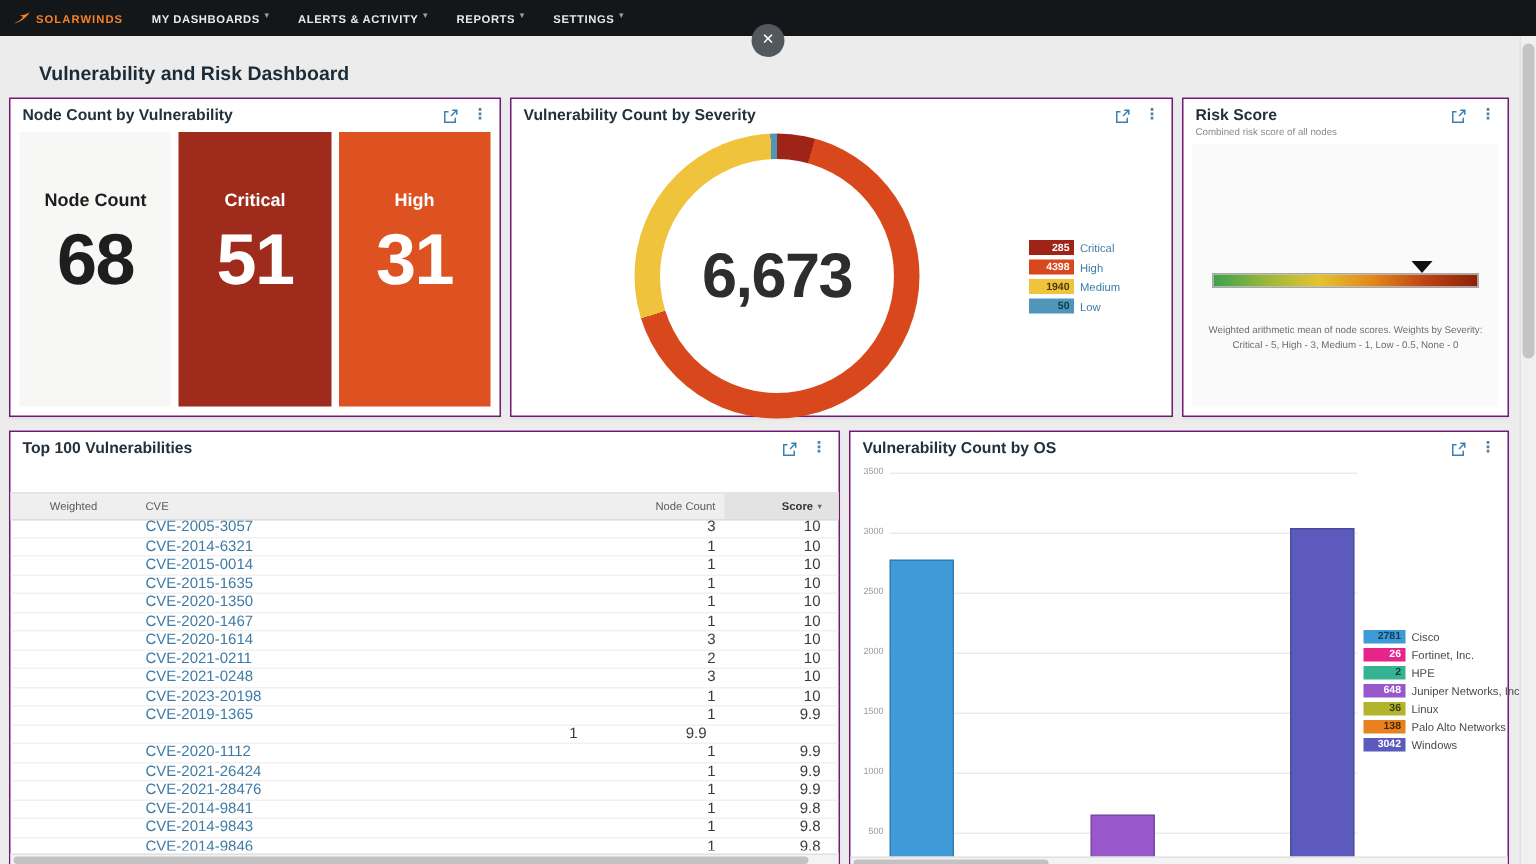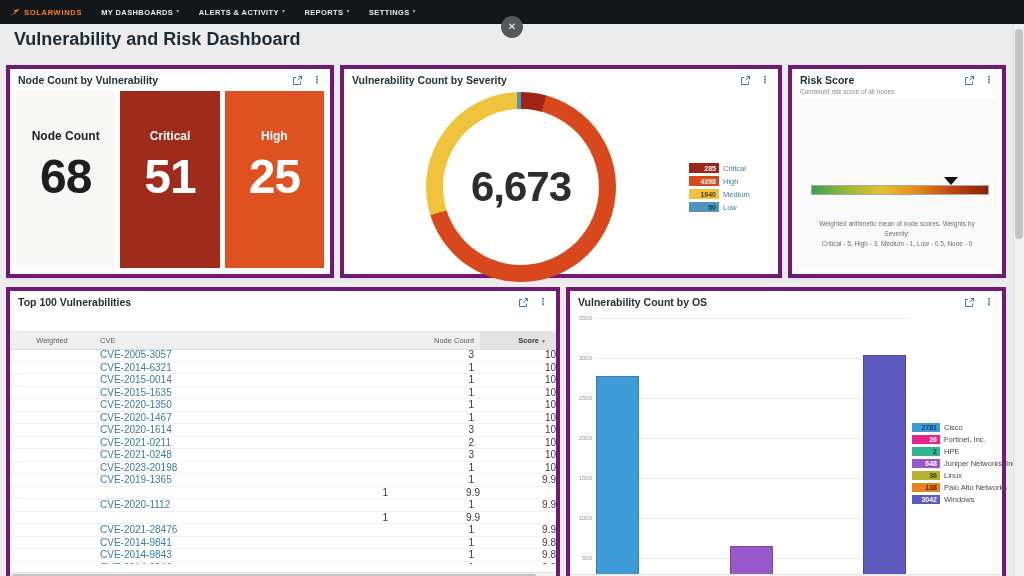--- a/index.html
+++ b/index.html
@@ -9,23 +9,23 @@
   .nav{position:absolute;left:0;top:0;right:0;height:17px;background:#14171a;display:flex;
        align-items:center;padding:12px 9px;gap:19px;z-index:5;box-sizing:border-box}
   .brand{display:flex;align-items:center;gap:4px;color:#f58025;font-size:7.5px;font-weight:bold;
          letter-spacing:.7px;cursor:pointer}
   .nav-item{color:#e9e9e9;font-size:7.5px;font-weight:bold;letter-spacing:.4px;display:flex;
             gap:3px;align-items:flex-start;cursor:pointer}
   .nav-caret{color:#9aa0a6;font-size:6px;line-height:1}
   .close-btn{position:absolute;left:501px;top:16px;width:22px;height:22px;border-radius:50%;
              background:#53585e;color:#fff;border:none;font-size:10px;line-height:22px;text-align:center;
              z-index:6;cursor:pointer;padding:0}
-  .page-title{position:absolute;left:10px;top:25px;margin:4px;font-size:18px;font-weight:bold;color:#1c2b36}
+  .page-title{position:absolute;left:10px;top:25px;margin:16px;font-size:13px;font-weight:bold;color:#1c2b36}
   
-  .widget{position:absolute;background:#fff;border:4px solid #701a75;box-sizing:border-box;
+  .widget{position:absolute;background:#fff;border:1px solid #701a75;box-sizing:border-box;
           box-shadow:0 1px 2px rgba(0,0,0,.06)}
   .w-head{position:absolute;top:0;left:0;right:0;height:22px;display:flex;align-items:center;
           padding:0 8px;box-sizing:border-box}
   .w-title{font-size:10.5px;font-weight:bold;color:#22313c}
   .w-icons{margin-left:auto;display:flex;gap:9px;align-items:center}
   .kebab{color:#4d7fa8;font-size:10px;font-weight:bold;line-height:1;cursor:pointer}
   .export{cursor:pointer;display:block}
   #w1{left:6px;top:65px;width:328px;height:213px}
   .tiles{position:absolute;left:6px;right:6px;top:22px;bottom:6px;display:flex;gap:5px}
   .tile{flex:1;display:flex;flex-direction:column;align-items:center}
@@ -68,21 +68,21 @@
   .th-cve{padding-left:6px;cursor:pointer}
   .th-node{text-align:right;padding-right:6px;cursor:pointer}
   .th-score{background:#e3e3e3;height:100%;display:flex;align-items:center;justify-content:flex-end;
             padding-right:10px;font-weight:bold;color:#333;gap:2px;box-sizing:border-box;cursor:pointer}
   .sort-caret{font-size:5px;color:#666}
   .tbody{position:absolute;left:0;right:0;top:58px;bottom:11px;overflow:hidden}
   .trow{height:11.5px;border-bottom:1px solid #f1f1f1;font-size:10px}
   .dot{width:7px;height:7px;border-radius:50%;background:#8e201b;margin:0 auto}
   .cve{color:#3e7ba4;padding-left:6px;text-decoration:none}
   .numcell{text-align:right;padding-right:6px;color:#3a3a3a}
-  .scorecell{text-align:right;color:#3a3a3a}
+  .scorecell{text-align:right;padding-right:12px;color:#3a3a3a}
   .hscroll{position:absolute;left:0;right:0;height:7px;background:#f3f3f3;border-top:1px solid #e2e2e2}
   #w4 .hscroll{top:281px}
   #w5 .hscroll{top:283px}
   .hthumb{position:absolute;top:1px;bottom:1px;background:#c2c2c2;border-radius:3px}
   #w5{left:566px;top:287px;width:440px;height:330px}
   .ytick{position:absolute;left:0;width:22px;text-align:right;font-size:6px;color:#9a9a9a;
          height:8px;line-height:8px}
   .gridline{position:absolute;left:26px;width:312px;border-top:1px solid #ebebeb;height:0}
   .bar{position:absolute;box-sizing:border-box;border:1px solid rgba(0,0,0,.18);border-bottom:none}
   
@@ -137,21 +137,21 @@
       <div class="tile" style="background: rgb(247, 247, 245); color: rgb(30, 30, 30);">
         <div class="tile-label">Node Count</div>
         <div class="tile-value">68</div>
       </div>
       <div class="tile" style="background: rgb(158, 43, 27); color: rgb(255, 255, 255);">
         <div class="tile-label">Critical</div>
         <div class="tile-value">51</div>
       </div>
       <div class="tile" style="background: rgb(222, 81, 32); color: rgb(255, 255, 255);">
         <div class="tile-label">High</div>
-        <div class="tile-value">25</div>
+        <div class="tile-value">31</div>
       </div>
     </div>
 </section>
 
 <section class="widget" id="w2">
   <div class="w-head">
     <span class="w-title">Vulnerability Count by Severity</span>
     <span class="w-icons">
       <svg class="export" width="11" height="11" viewBox="0 0 11 11">
           <path d="M4 2.5H1.5v7h7V6.5" fill="none" stroke="#3c7fb1"></path>
@@ -299,20 +299,21 @@
         <span class="scorecell">9.9</span>
       </div>
       <div class="trow">
         <span><span class="dot"></span></span>
         <a class="cve" href="#">CVE-2020-1112</a>
         <span class="numcell">1</span>
         <span class="scorecell">9.9</span>
       </div>
       <div class="trow">
         <span><span class="dot"></span></span>
+        <a class="cve" href="#">CVE-2021-26424</a>
         <span class="numcell">1</span>
         <span class="scorecell">9.9</span>
       </div>
       <div class="trow">
         <span><span class="dot"></span></span>
         <a class="cve" href="#">CVE-2021-28476</a>
         <span class="numcell">1</span>
         <span class="scorecell">9.9</span>
       </div>
       <div class="trow">

